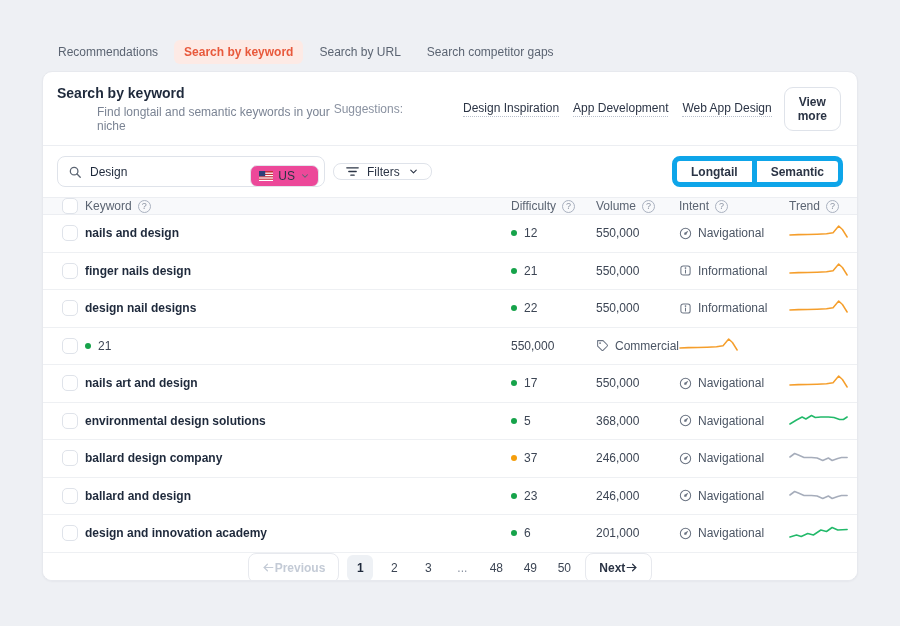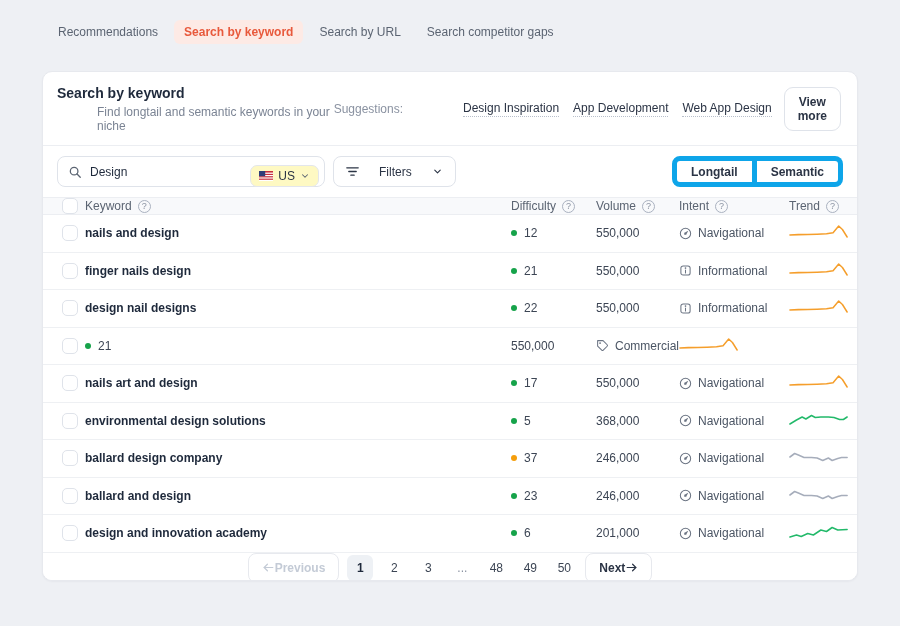--- a/index.html
+++ b/index.html
@@ -5,21 +5,21 @@
   * { margin:0; padding:0; box-sizing:border-box; }
   html,body { width:900px; height:626px; }
   body {
     font-family:"Liberation Sans", sans-serif;
     background:#eef0f4;
     color:#1e293b;
     font-size:12px;
     overflow:hidden;
   }
   
-  .tabs { display:flex; align-items:center; gap:6px; padding:20px 0 0 48px; }
+  .tabs { display:flex; align-items:center; gap:6px; padding:40px 0 0 48px; }
   .tab { padding:5px 10px; border-radius:6px; color:#5b6472; cursor:pointer; white-space:nowrap; }
   .tab.active { background:#fdeae5; color:#e8593c; font-weight:bold; }
   
   .card {
     position:absolute; left:42px; top:71px; width:816px; height:510px;
     background:#ffffff; border:1px solid #e7e9ee; border-radius:10px;
     box-shadow:0 1px 2px rgba(16,24,40,.04);
     display:flex; flex-direction:column; overflow:hidden;
   }
   .card-header {
@@ -40,26 +40,26 @@
   .search-row { display:flex; align-items:center; padding:10px 14px; gap:8px; }
   .search-box {
     display:flex; align-items:flex-start; width:268px; height:31px;
     border:1px solid #dfe3ea; border-radius:8px; padding:8px 5px 0 10px; gap:8px; background:#fff;
   }
   .search-box input {
     border:none; outline:none; flex:1; font-size:12px; color:#1e293b;
     font-family:inherit; min-width:0; background:transparent;
   }
   .region-pill {
-    display:flex; align-items:center; gap:5px; background:#fef9c3;
+    display:flex; align-items:center; gap:5px; background:#ec4899;
     border:1px solid #e3e6ec; border-radius:7px; padding:3px 8px; cursor:pointer;
     color:#2b3445; font-size:12px; flex:none;
   }
   .filters-btn {
-    display:flex; align-items:center; gap:20px; height:31px; padding:0 12px;
+    display:flex; align-items:center; gap:8px; height:17px; padding:0 12px;
     background:#fff; border:1px solid #dfe3ea; border-radius:8px; cursor:pointer;
     color:#2b3445; font-size:12px; font-family:inherit;
   }
   .spacer { flex:1; }
   .mode-group { display:flex; }
   .mode-btn {
     height:31px; padding:0 14px; background:#fff; border:5px solid #0ea5e9;
     color:#2b3445; font-size:12px; font-weight:bold; cursor:pointer; font-family:inherit;
   }
   .mode-btn:first-child { border-radius:8px 0 0 8px; }

